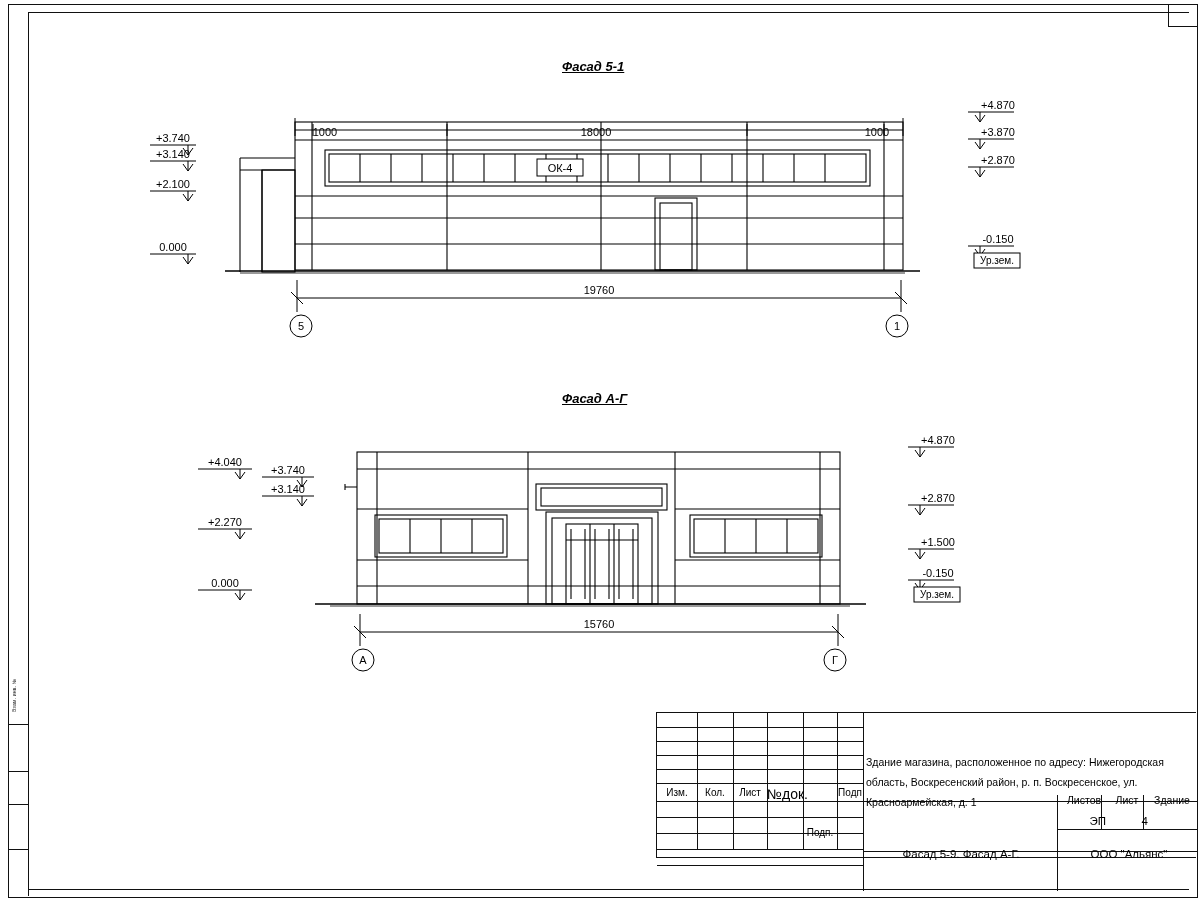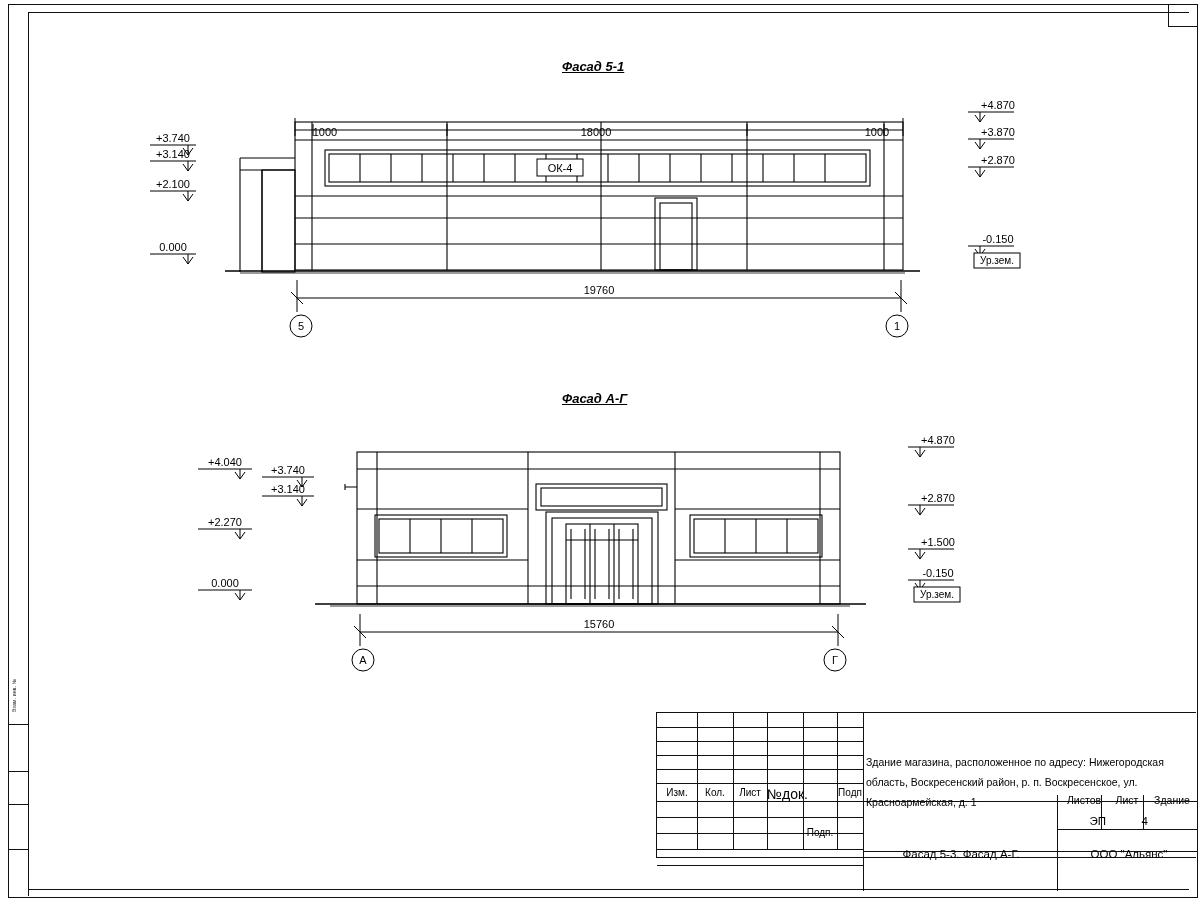--- a/index.html
+++ b/index.html
@@ -377,21 +377,21 @@
 
     <div class="stamp-cell stamp-head" style="left:0;  top:74px; width:40px;">Изм.</div>
     <div class="stamp-cell stamp-head" style="left:40px; top:74px; width:36px;">Кол.</div>
     <div class="stamp-cell stamp-head" style="left:76px; top:74px; width:34px;">Лист</div>
     <div class="stamp-cell stamp-head" style="left:110px; top:75px; width:36px; font-size:14px;">№док.</div>
     <div class="stamp-cell stamp-head" style="left:146px; top:74px; width:34px;margin-top:40px;">Подп.</div>
     <div class="stamp-cell stamp-head" style="left:180px; top:74px; width:26px;">Подп</div>
   </div>
 
   <div class="addr">Здание магазина, расположенное по адресу: Нижегородская область, Воскресенский район, р. п. Воскресенское, ул. Красноармейская, д. 1</div>
-  <div class="obj-name">Фасад 5-3. Фасад А-Г.</div>
+  <div class="obj-name">Фасад 5-9. Фасад А-Г.</div>
   <div class="org-name">ООО "Альянс"</div>
 
   <div class="stage-head" style="left:1062px; width:44px;">Листов</div>
   <div class="stage-head" style="left:1106px; width:42px;">Лист</div>
   <div class="stage-head" style="left:1148px; width:48px;">Здание</div>
 
   <div class="stage-val" style="left:1062px; width:44px;">ЭП</div>
   <div class="stage-val" style="left:1106px; width:42px;">4</div>
   <div class="stage-val" style="left:1148px; width:48px;"></div>
 

